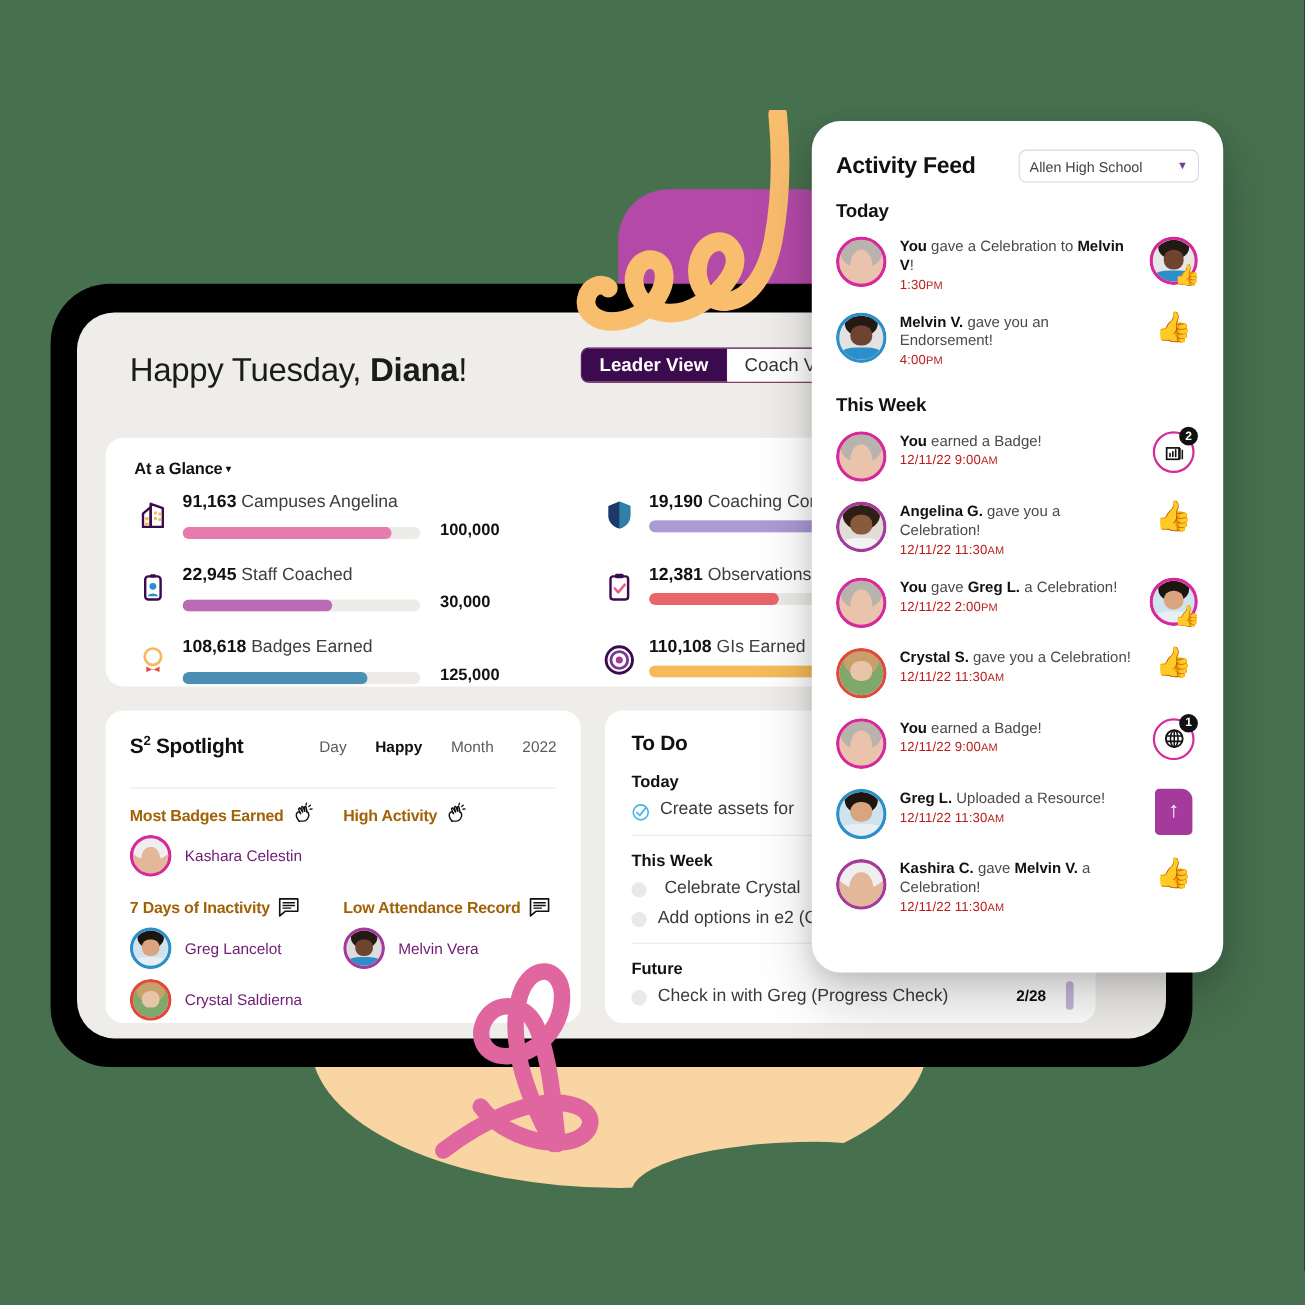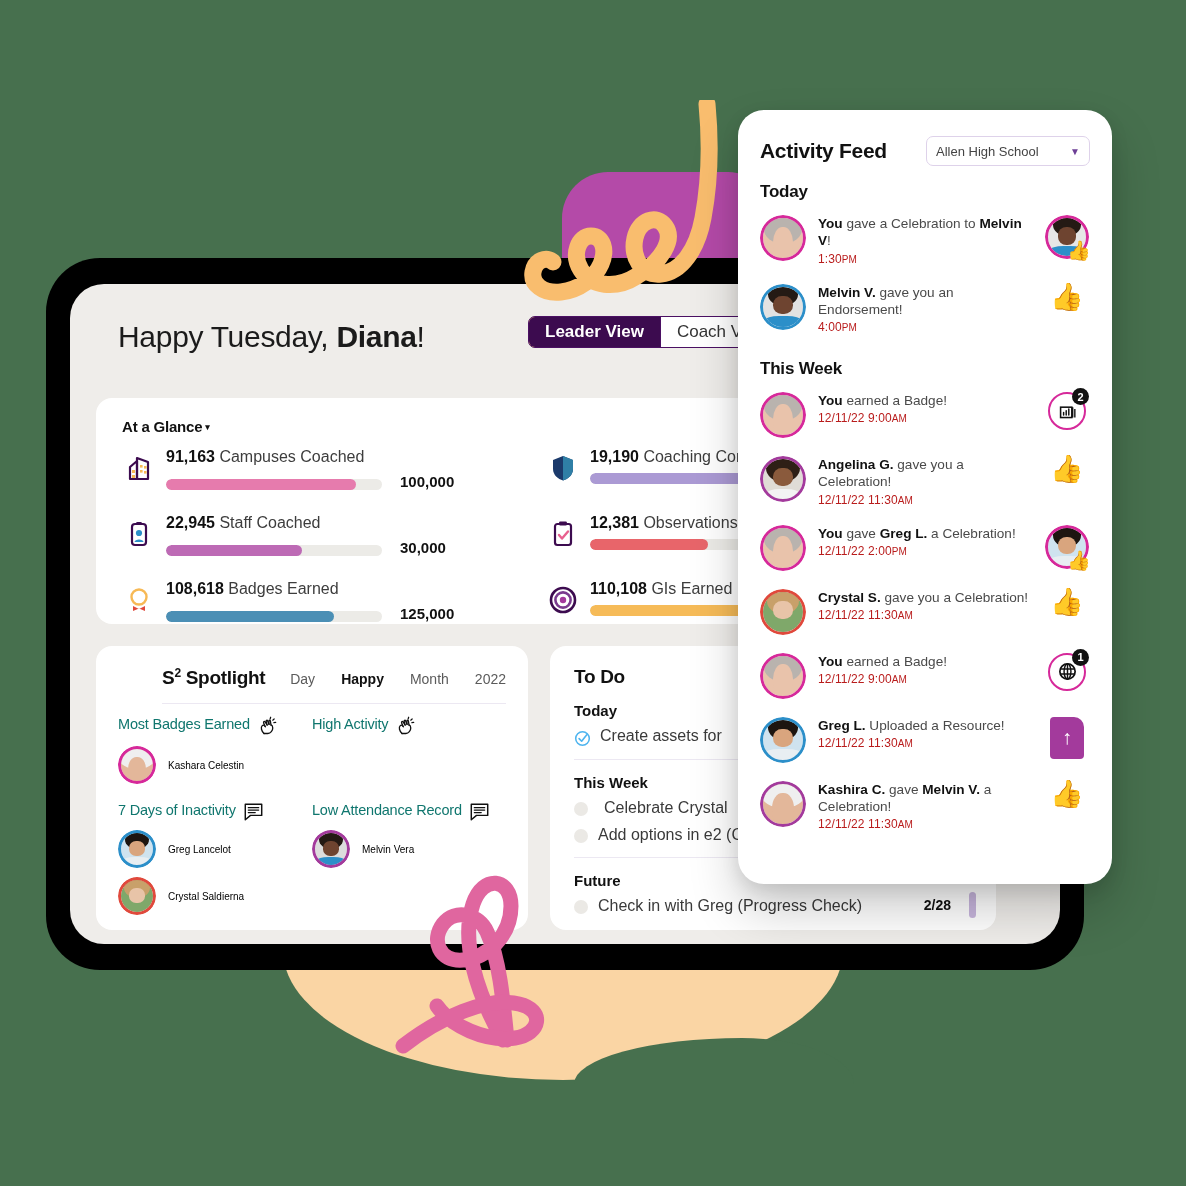--- a/index.html
+++ b/index.html
@@ -78,32 +78,32 @@
   .stat-line .num{ font-weight:700; color:#111; font-size:16px; }
   .bar-row{ display:flex; align-items:flex-end; margin-top:7px; }
   .bar{ height:11px; border-radius:6px; background:#ecebe7; overflow:hidden; }
   .bar > i{ display:block; height:100%; border-radius:6px; }
   .barL{ width:216px; }
   .barR{ width:240px; }
   .goal{ font-size:15px; font-weight:700; color:#111; margin-left:18px; white-space:nowrap;}
 
   
   .spot{ left:26px; top:362px; width:432px; height:284px; padding:20px 22px; }
-  .spot-head{ display:flex; align-items:baseline; border-bottom:1px solid #ece8f2; padding-bottom:14px;margin-left:44px;}
+  .spot-head{ display:flex; align-items:baseline; border-bottom:1px solid #ece8f2; padding-bottom:26px;}
   .spot-title{ font-size:19px; font-weight:700; color:#111; letter-spacing:-.3px;}
   .spot-title sup{ font-size:12px; }
   .spot-ranges{ margin-left:auto; display:flex; gap:26px; align-items:baseline; }
   .range{ font-size:14px; color:#5b5b5b; }
   .range.active{ font-weight:700; color:#111; }
 
   .spot-grid{ display:flex; flex-wrap:wrap; margin-top:12px;}
   .spot-block{ width:50%; margin-bottom:6px; }
-  .spot-label{ display:flex; align-items:flex-start; gap:7px; font-size:14.5px; font-weight:400; color:#0f766e; letter-spacing:-.2px; white-space:nowrap;}
+  .spot-label{ display:flex; align-items:flex-end; gap:7px; font-size:14.5px; font-weight:700; color:#a16207; letter-spacing:-.2px; white-space:nowrap;}
   .person{ display:flex; align-items:center; margin-top:9px; }
-  .pname{ font-size:10px; color:#000000; margin-left:12px; white-space:nowrap;}
+  .pname{ font-size:14px; color:#701a75; margin-left:12px; white-space:nowrap;}
 
   
   .todo{ left:480px; top:362px; width:446px; height:284px; padding:20px 24px; }
   .todo-title{ font-size:19px; font-weight:700; color:#111; letter-spacing:-.3px; }
   .todo-sec{ font-size:15px; font-weight:700; color:#111; margin-top:14px; }
   .todo-item{ display:flex; align-items:flex-start; margin-top:8px; font-size:16px; color:#3a3a3a; line-height:1.18;}
   .todo-item .dot{ width:14px; height:14px; border-radius:50%; background:#ebe9e5; margin:3px 10px 0 0; flex:0 0 14px;}
   .hr{ height:1px; background:#ece8f2; margin-top:12px;}
   .todo-foot{ position:absolute; left:0; right:0; bottom:12px; display:flex; align-items:center; justify-content:flex-end; padding-right:20px;}
   .todo-count{ font-size:14px; font-weight:700; color:#111; }
@@ -197,21 +197,21 @@
                 <path d="M13 26 L13 5 L24 9 L24 26 Z" fill="none" stroke="#3c0b4f" stroke-width="2.2" stroke-linejoin="round"></path>
                 <rect x="8" y="17" width="3" height="3" fill="#f7b955"></rect>
                 <rect x="8" y="22" width="3" height="3" fill="#f7b955"></rect>
                 <rect x="16" y="12" width="2.6" height="2.6" fill="#f7b955"></rect>
                 <rect x="20" y="13" width="2.6" height="2.6" fill="#f7b955"></rect>
                 <rect x="16" y="17" width="2.6" height="2.6" fill="#f7b955"></rect>
                 <rect x="20" y="18" width="2.6" height="2.6" fill="#f7b955"></rect>
               </svg>
             </div>
             <div class="stat-body">
-              <div class="stat-line"><span class="num">91,163</span> <span>Campuses Coached</span></div>
+              <div class="stat-line"><span class="num">91,163</span> <span>Campuses Angelina</span></div>
               <div class="bar-row">
                 <div class="bar barL">
                     <i style="width:88%;background:#e67bad"></i>
                   </div>
                 <div class="goal">100,000</div>
               </div>
             </div>
           </div>
 
           <div class="stat">

